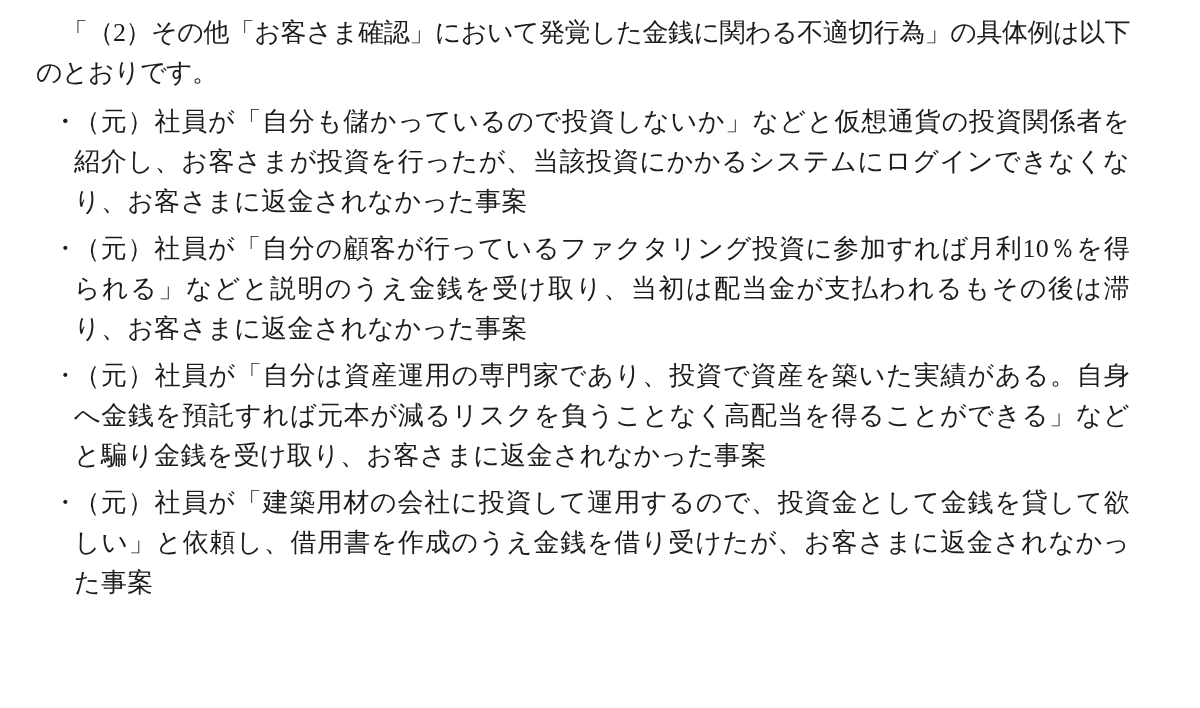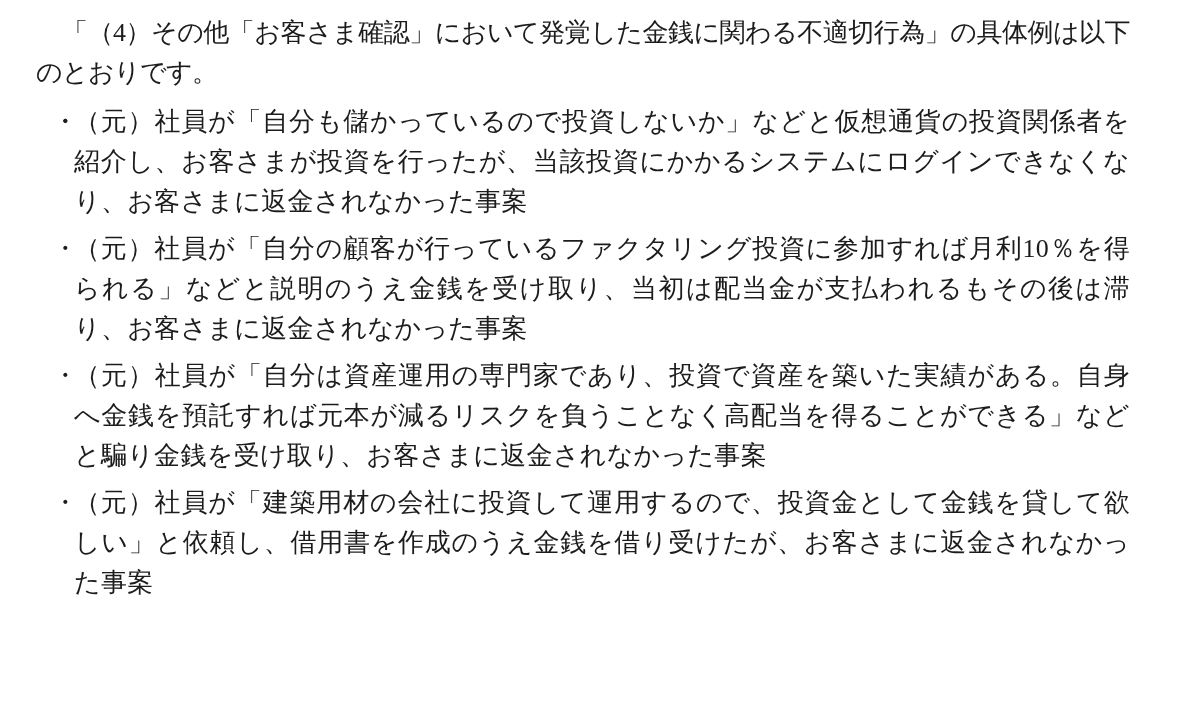--- a/index.html
+++ b/index.html
@@ -45,21 +45,21 @@
     left: 16px;
     top: 0;
     letter-spacing: 0;
   }
 </style>
 </head>
 <body>
 
 <div class="page">
 
-  <p class="intro">「（4）その他「お客さま確認」において発覚した金銭に関わる不適切行為」の具体例は以下のとおりです。</p>
+  <p class="intro">「（2）その他「お客さま確認」において発覚した金銭に関わる不適切行為」の具体例は以下のとおりです。</p>
 
   <ul class="case-list">
     <li>
       <span class="bullet">・</span>
     </li>
     <li>
       <span class="bullet">・</span>
       <span>（元）社員が「自分も儲かっているので投資しないか」などと仮想通貨の投資関係者を紹介し、お客さまが投資を行ったが、当該投資にかかるシステムにログインできなくなり、お客さまに返金されなかった事案</span>
     </li>
     <li>

